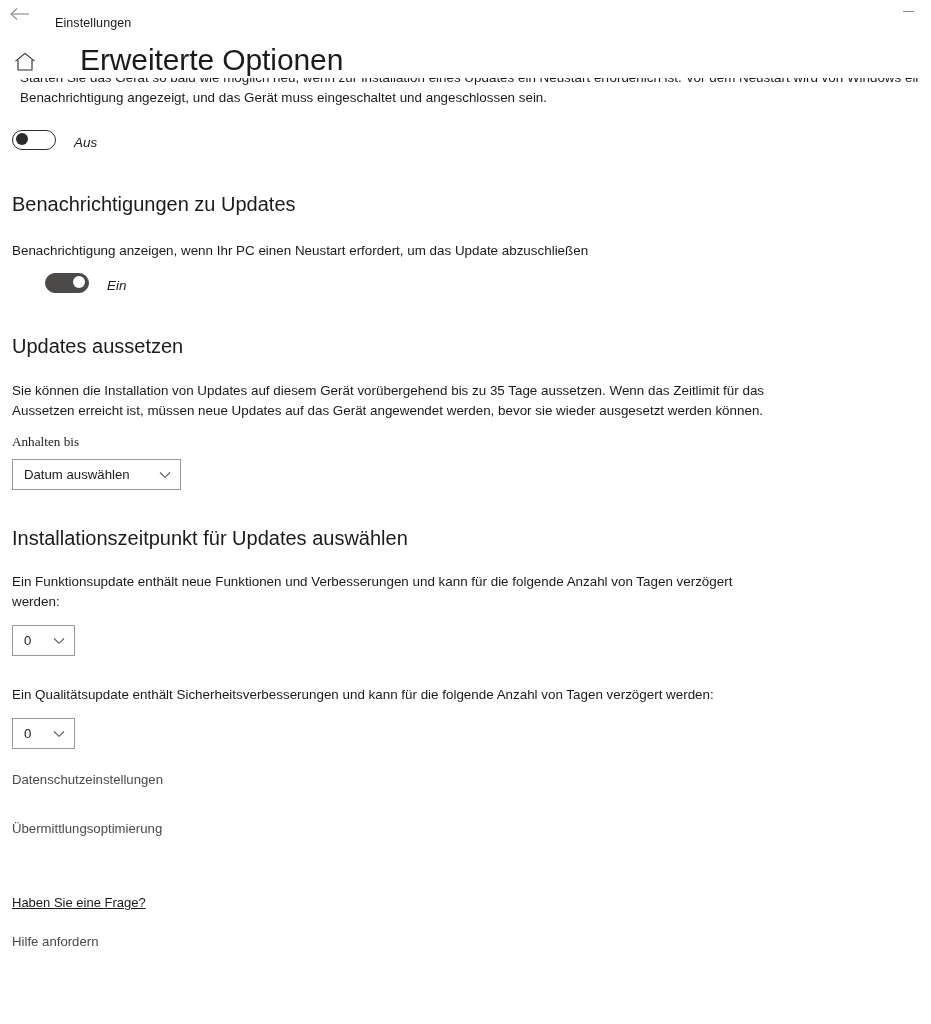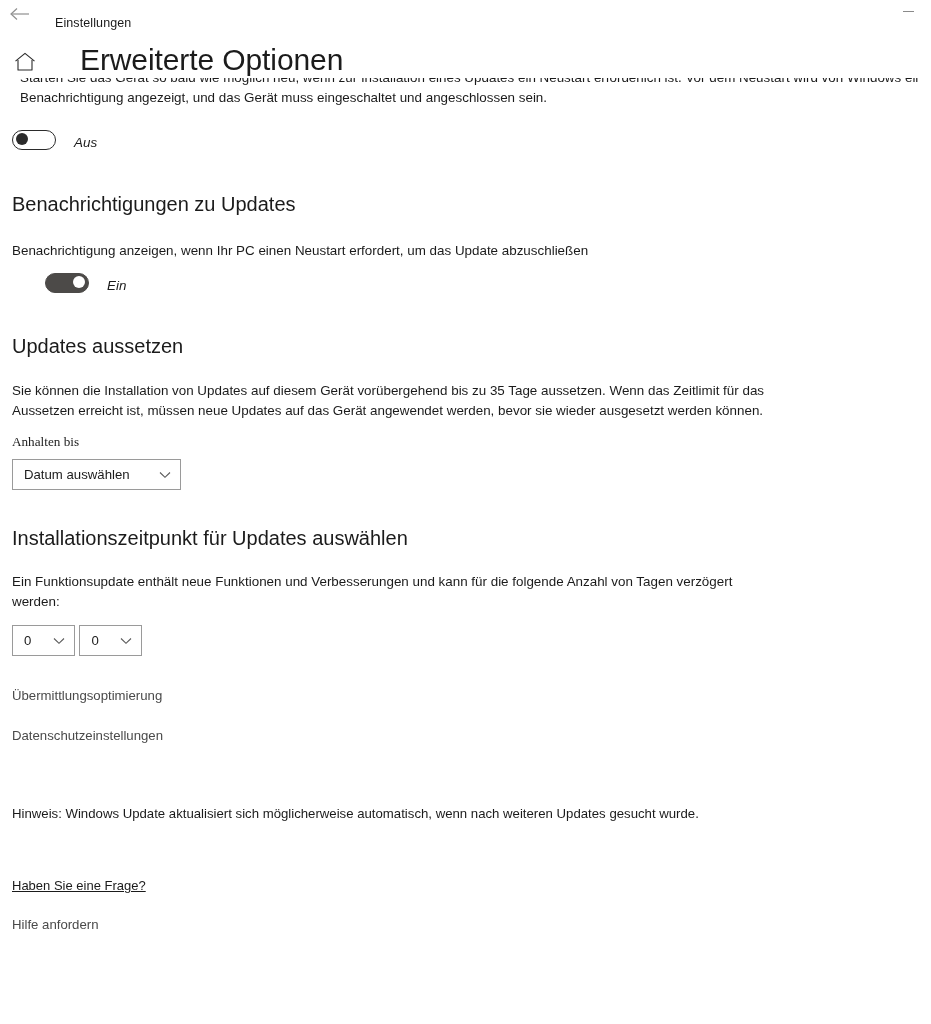--- a/index.html
+++ b/index.html
@@ -286,40 +286,40 @@
 
   <div class="dropdown narrow" style="margin-top:13px;">
     <span>0</span>
     <span class="chev">
       <svg width="12" height="8" viewBox="0 0 12 8" aria-hidden="true">
         <path d="M1 1.5 L6 6.3 L11 1.5" stroke="#5a5a5a" stroke-width="1.1" fill="none"></path>
       </svg>
     </span>
   </div>
 
+  <div class="body-text" style="margin-top:29px;">Ein Qualitätsupdate enthält Sicherheitsverbesserungen und kann für die folgende Anzahl von Tagen verzögert werden:</div>
 
   <div class="dropdown narrow" style="margin-top:13px;">
     <span>0</span>
     <span class="chev">
       <svg width="12" height="8" viewBox="0 0 12 8" aria-hidden="true">
         <path d="M1 1.5 L6 6.3 L11 1.5" stroke="#5a5a5a" stroke-width="1.1" fill="none"></path>
       </svg>
     </span>
   </div>
 
   
+  <div style="margin-top:21px;">
+    <a class="link-text" href="#">Datenschutzeinstellungen</a>
+  </div>
   <div style="margin-top:30px;">
     <a class="link-text" href="#">Übermittlungsoptimierung</a>
   </div>
-  <div style="margin-top:21px;">
-    <a class="link-text" href="#">Datenschutzeinstellungen</a>
-  </div>
-
-  
-  <div class="note-text" style="margin-top:61px;">Hinweis: Windows Update aktualisiert sich möglicherweise automatisch, wenn nach weiteren Updates gesucht wurde.</div>
+
+  
 
   
   <div class="question-heading" style="margin-top:58px;">Haben Sie eine Frage?</div>
   <div style="margin-top:23px;">
     <a class="link-text" href="#">Hilfe anfordern</a>
   </div>
 
 </div>
 
 </body></html>

